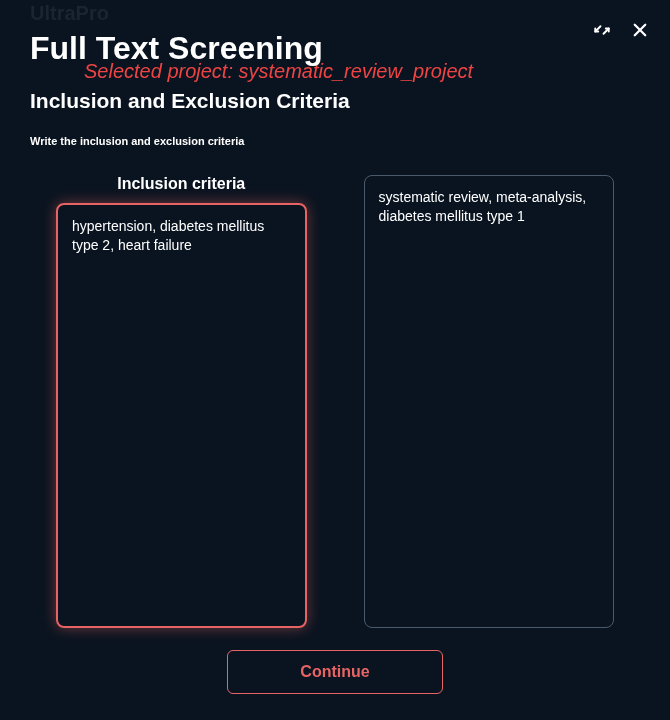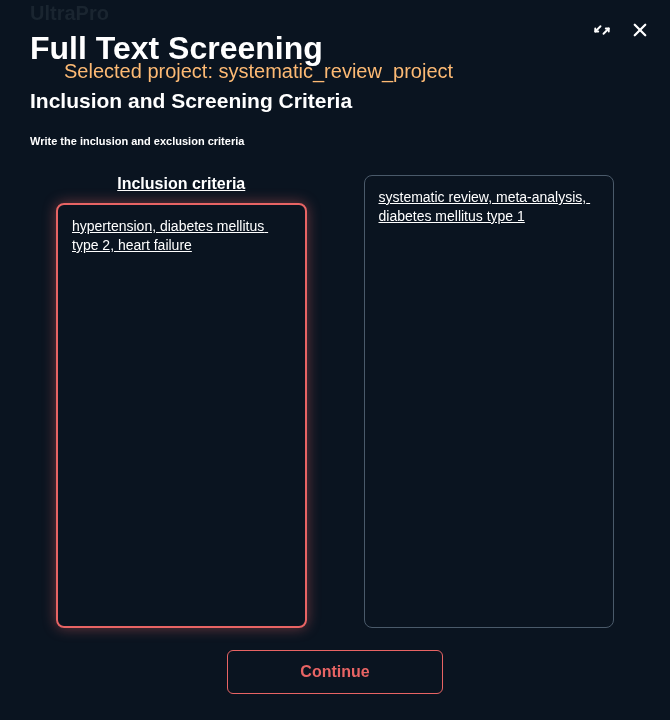--- a/index.html
+++ b/index.html
@@ -21,24 +21,25 @@
       top: 2px;
       left: 30px;
       font-size: 20px;
       font-weight: bold;
       color: #1a2530;
       pointer-events: none;
     }
     .background-subtitle {
       position: absolute;
       top: 60px;
-      left: 64px;
+      left: 84px;
       font-size: 20px;
-      color: #fdba74;
+      color: #ef4444;
       pointer-events: none;
+      font-style: italic;
     }
     .modal {
       position: relative;
       padding: 30px 30px 20px 30px;
       height: 100%;
       display: flex;
       flex-direction: column;
     }
     .modal-controls {
       position: absolute;
@@ -75,21 +76,20 @@
       font-size: 11px;
       font-weight: 700;
       margin-bottom: 28px;
     }
     .columns {
       display: flex;
       gap: 57px;
       flex: 1;
       padding: 0 26px;
       min-height: 0;
-      text-decoration: underline;
     }
     .column {
       flex: 1;
       display: flex;
       flex-direction: column;
       min-height: 0;
     }
     .col-header {
       font-size: 16px;
       font-weight: 700;
@@ -151,21 +151,21 @@
     </span>
     <span class="ctl-icon">
       <svg viewBox="0 0 24 24" fill="none" stroke="currentColor" stroke-width="3" stroke-linecap="round">
         <line x1="5" y1="5" x2="19" y2="19"></line>
         <line x1="19" y1="5" x2="5" y2="19"></line>
       </svg>
     </span>
   </div>
 
   <h1 class="title">Full Text Screening</h1>
-  <h2 class="subtitle">Inclusion and Screening Criteria</h2>
+  <h2 class="subtitle">Inclusion and Exclusion Criteria</h2>
   <div class="instruction">Write the inclusion and exclusion criteria</div>
 
   <div class="columns">
     <div class="column">
       <div class="col-header">Inclusion criteria</div>
       <textarea class="criteria-box inclusion" style="">hypertension, diabetes mellitus type 2, heart failure</textarea>
     </div>
     <div class="column">
       <textarea class="criteria-box exclusion" style="">systematic review, meta-analysis, diabetes mellitus type 1</textarea>
     </div>

